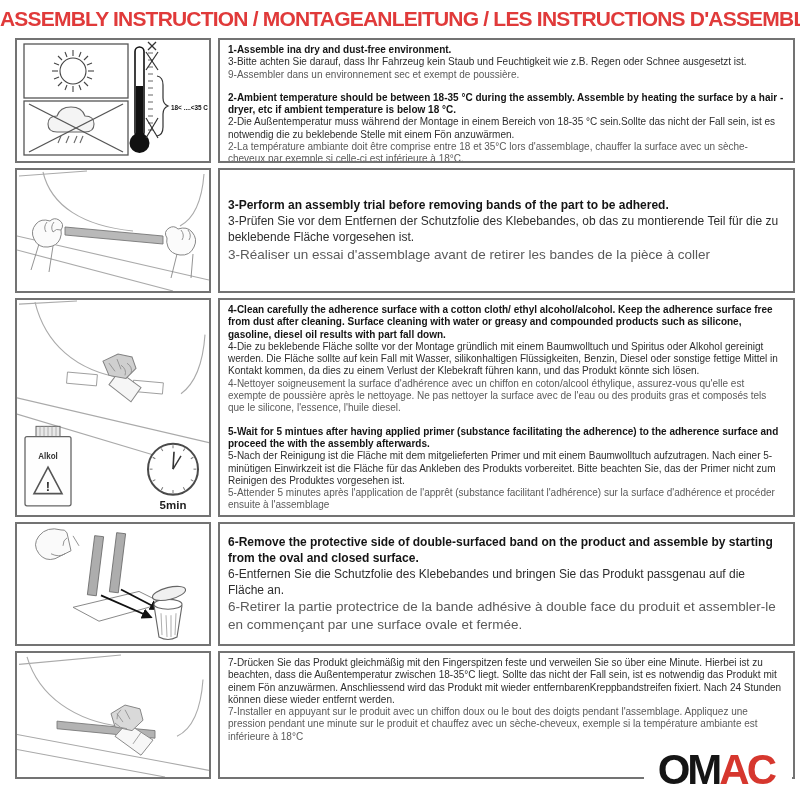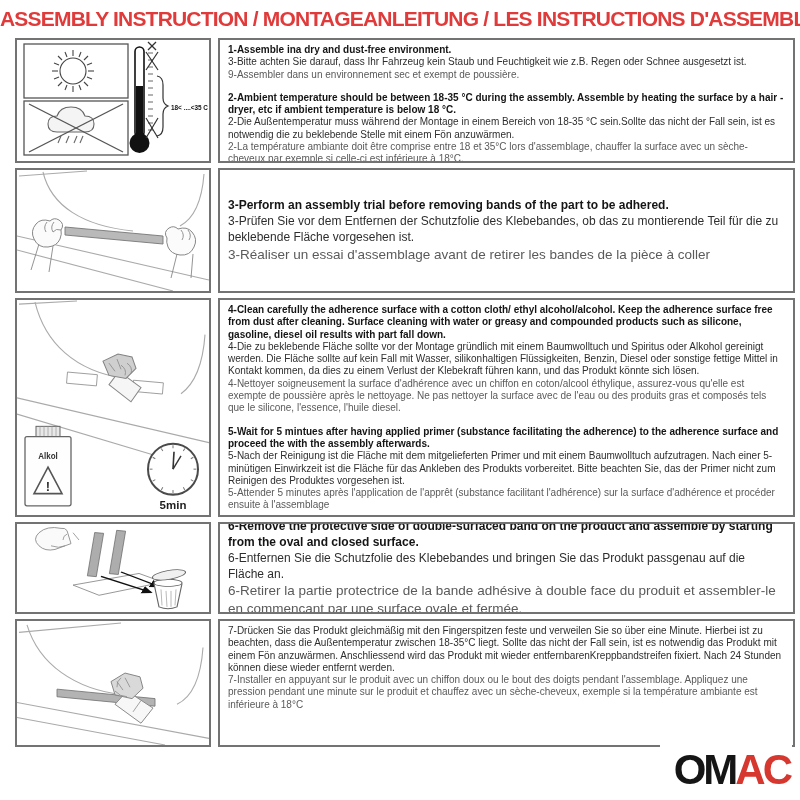--- a/index.html
+++ b/index.html
@@ -9,37 +9,37 @@
   }
   .title{
     padding-top:7px;text-align:center;white-space:nowrap;
     font-size:21px;font-weight:bold;letter-spacing:-0.8px;color:#e03a3a;
   }
   .grid{
     position:absolute;top:38px;left:15px;right:5px;
     display:flex;flex-direction:column;gap:5px;
   }
   .row{display:flex;gap:7px;}
-  .r1,.r2{height:125px}.r3{height:219px}.r4{height:92px}.r5{height:128px}
+  .r1,.r2{height:125px}.r3{height:219px}.r4{height:124px}.r5{height:128px}
   .cell{border:2px solid #737373;background:#fff;box-sizing:border-box;overflow:hidden;}
   .illus{flex:0 0 196px;}
   .illus svg{display:block;width:100%;height:100%;}
   .text{flex:1;padding:4px 9px 3px 8px;}
   .center{display:flex;flex-direction:column;justify-content:center;}
   .text p{margin:0;}
   .small p{font-size:10px;line-height:1.23;}
   .big p{font-size:12px;line-height:1.32;}
   .big .fr{font-size:13.5px;}
   .en{font-weight:bold;color:#151515;}
   .de{color:#2e2e2e;}
   .fr{color:#5a5a5a;}
   .block + .block{margin-top:11px;}
   .logo{
     position:absolute;right:8px;top:744px;z-index:5;background:#fff;
-    padding:6px 2px 2px 14px;font-weight:900;font-size:42px;line-height:0.95;
+    padding:6px 18px 2px 14px;font-weight:900;font-size:42px;line-height:0.95;
     letter-spacing:-3px;
   }
   .logo .om{color:#151515;}
   .logo .ac{color:#d6372e;}
 </style>
 </head>
 <body>
 
 <div class="title">ASSEMBLY INSTRUCTION / MONTAGEANLEITUNG / LES INSTRUCTIONS D'ASSEMBLAGE</div>
 

